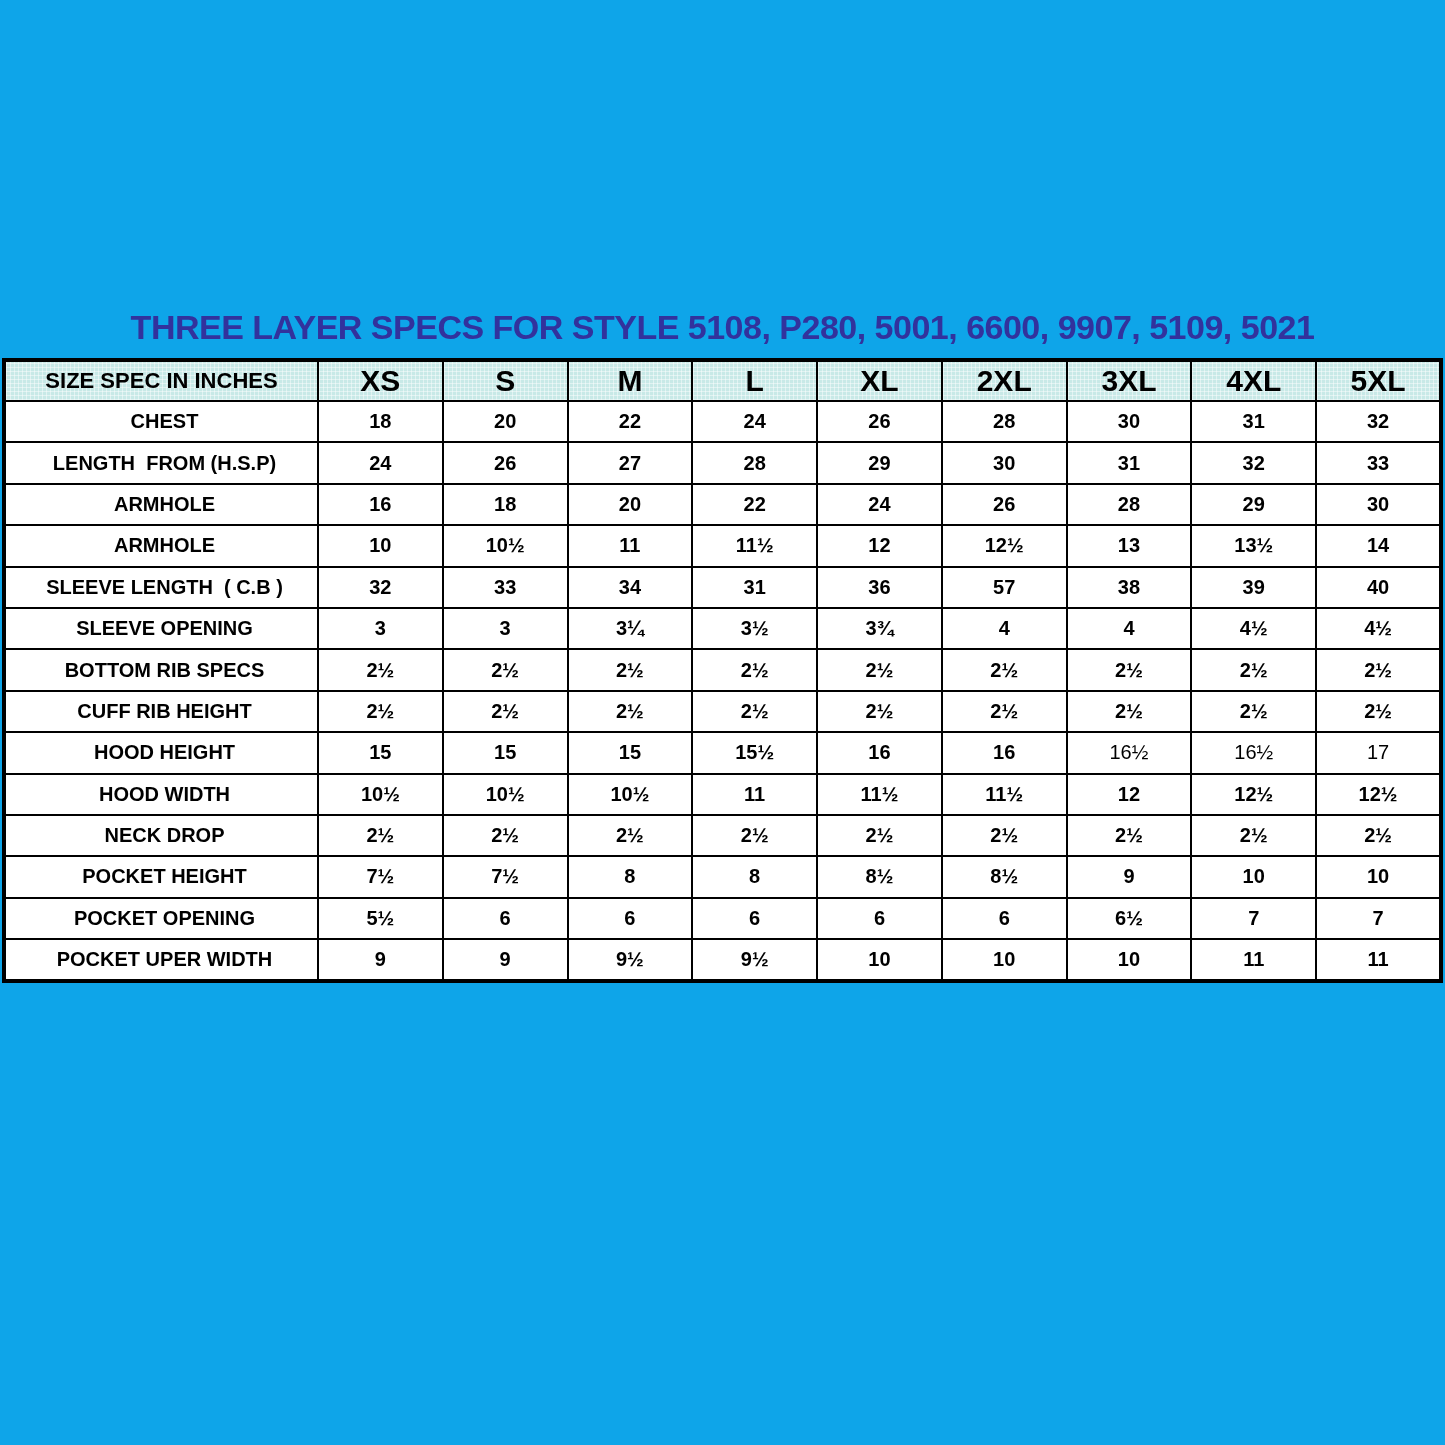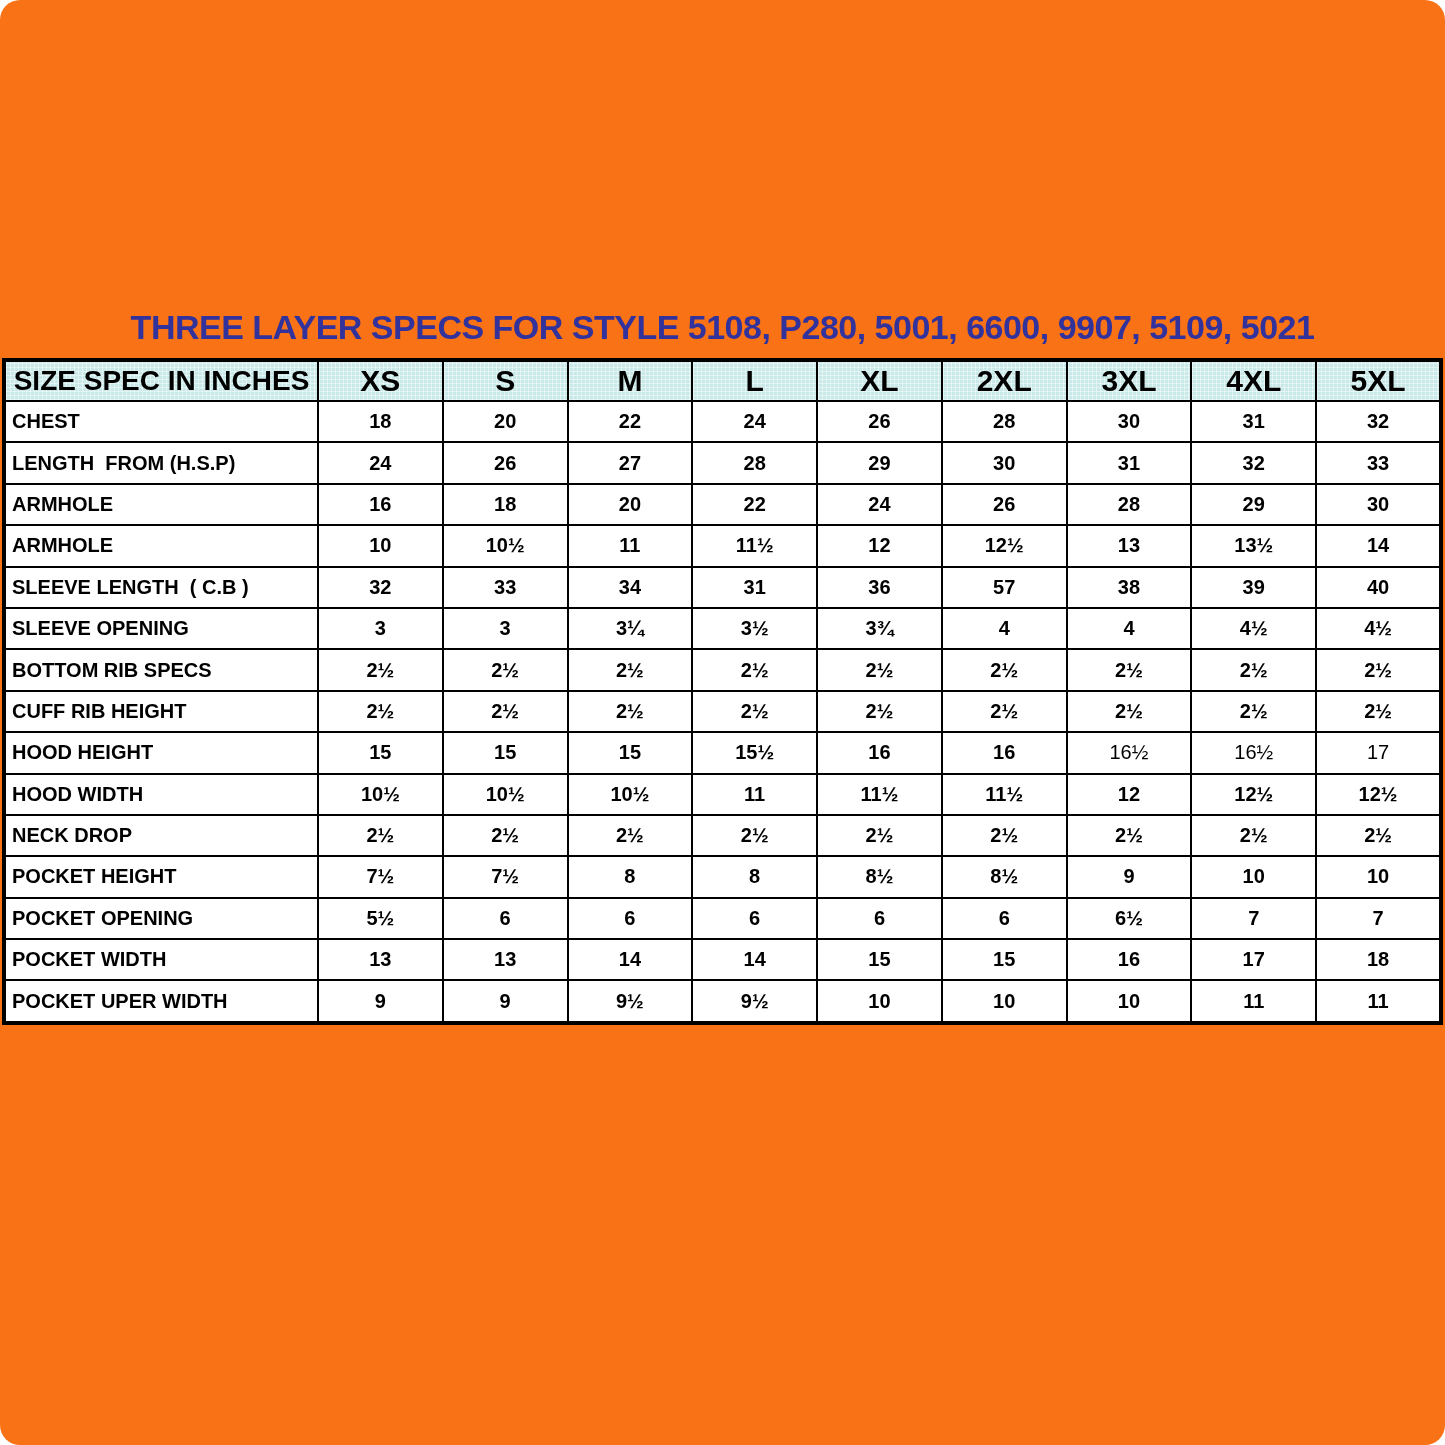--- a/index.html
+++ b/index.html
@@ -7,23 +7,22 @@
     padding: 0;
     background: #ffffff;
     width: 1445px;
     height: 1445px;
     font-family: "Liberation Sans", sans-serif;
   }
   .page {
     position: relative;
     width: 1445px;
     height: 1445px;
-    background: #f97316;
+    background: #0ea5e9;
     overflow: hidden;
-    border-radius: 20px;
   }
   .title {
     position: absolute;
     top: 308px;
     left: 0;
     width: 100%;
     text-align: center;
     font-size: 34px;
     font-weight: 700;
     letter-spacing: -0.5px;
@@ -58,24 +57,24 @@
   }
   .spec-table td {
     height: 39.4px;
     font-size: 20px;
     font-weight: 700;
     background: #ffffff;
   }
   .spec-table .label-col { width: 311px; }
   .spec-table th.label-head {
     text-align: center;
-    font-size: 28px;
+    font-size: 22px;
   }
   .spec-table td.label-cell {
-    text-align: left;
+    text-align: center;
     padding-left: 6px;
     white-space: pre;
     font-size: 20px;
   }
   .spec-table td.regular { font-weight: 400; }
 </style>
 </head>
 <body>
 
 <div class="page">
@@ -247,32 +246,20 @@
           <td>6</td>
           <td>6</td>
           <td>6</td>
           <td>6</td>
           <td>6</td>
           <td>6½</td>
           <td>7</td>
           <td>7</td>
         </tr>
         <tr>
-          <td class="label-cell">POCKET WIDTH</td>
-          <td>13</td>
-          <td>13</td>
-          <td>14</td>
-          <td>14</td>
-          <td>15</td>
-          <td>15</td>
-          <td>16</td>
-          <td>17</td>
-          <td>18</td>
-        </tr>
-        <tr>
           <td class="label-cell">POCKET UPER WIDTH</td>
           <td>9</td>
           <td>9</td>
           <td>9½</td>
           <td>9½</td>
           <td>10</td>
           <td>10</td>
           <td>10</td>
           <td>11</td>
           <td>11</td>

